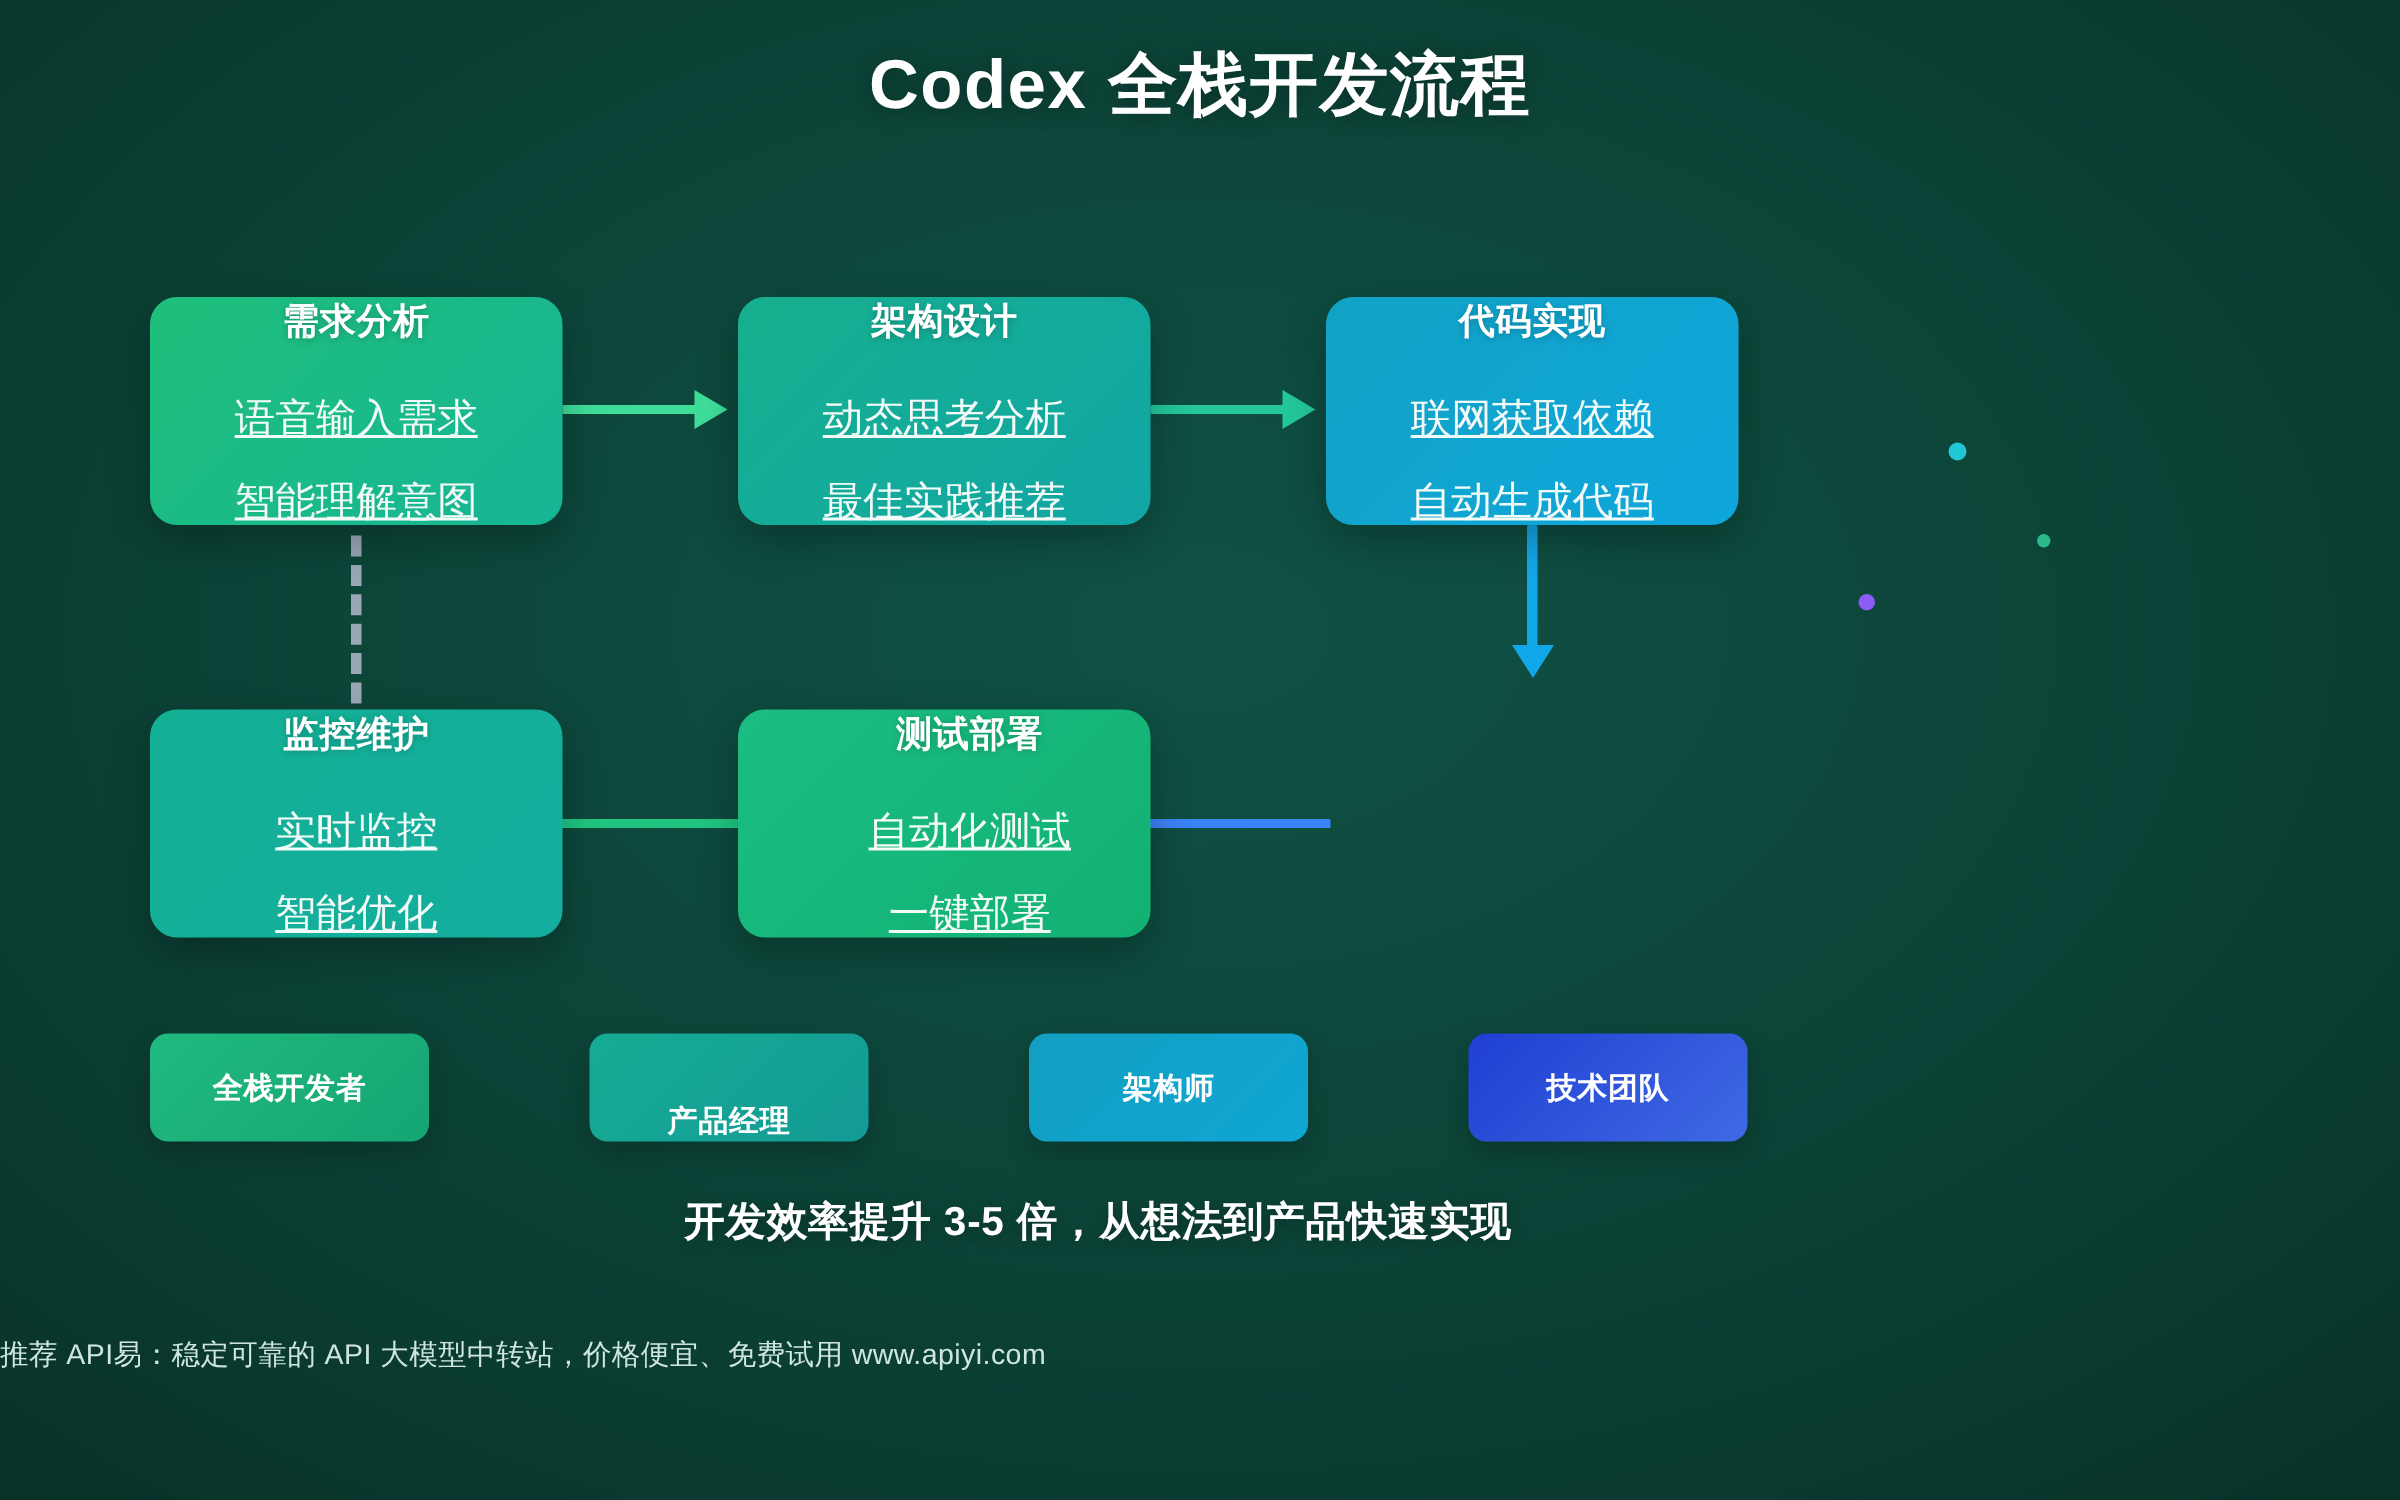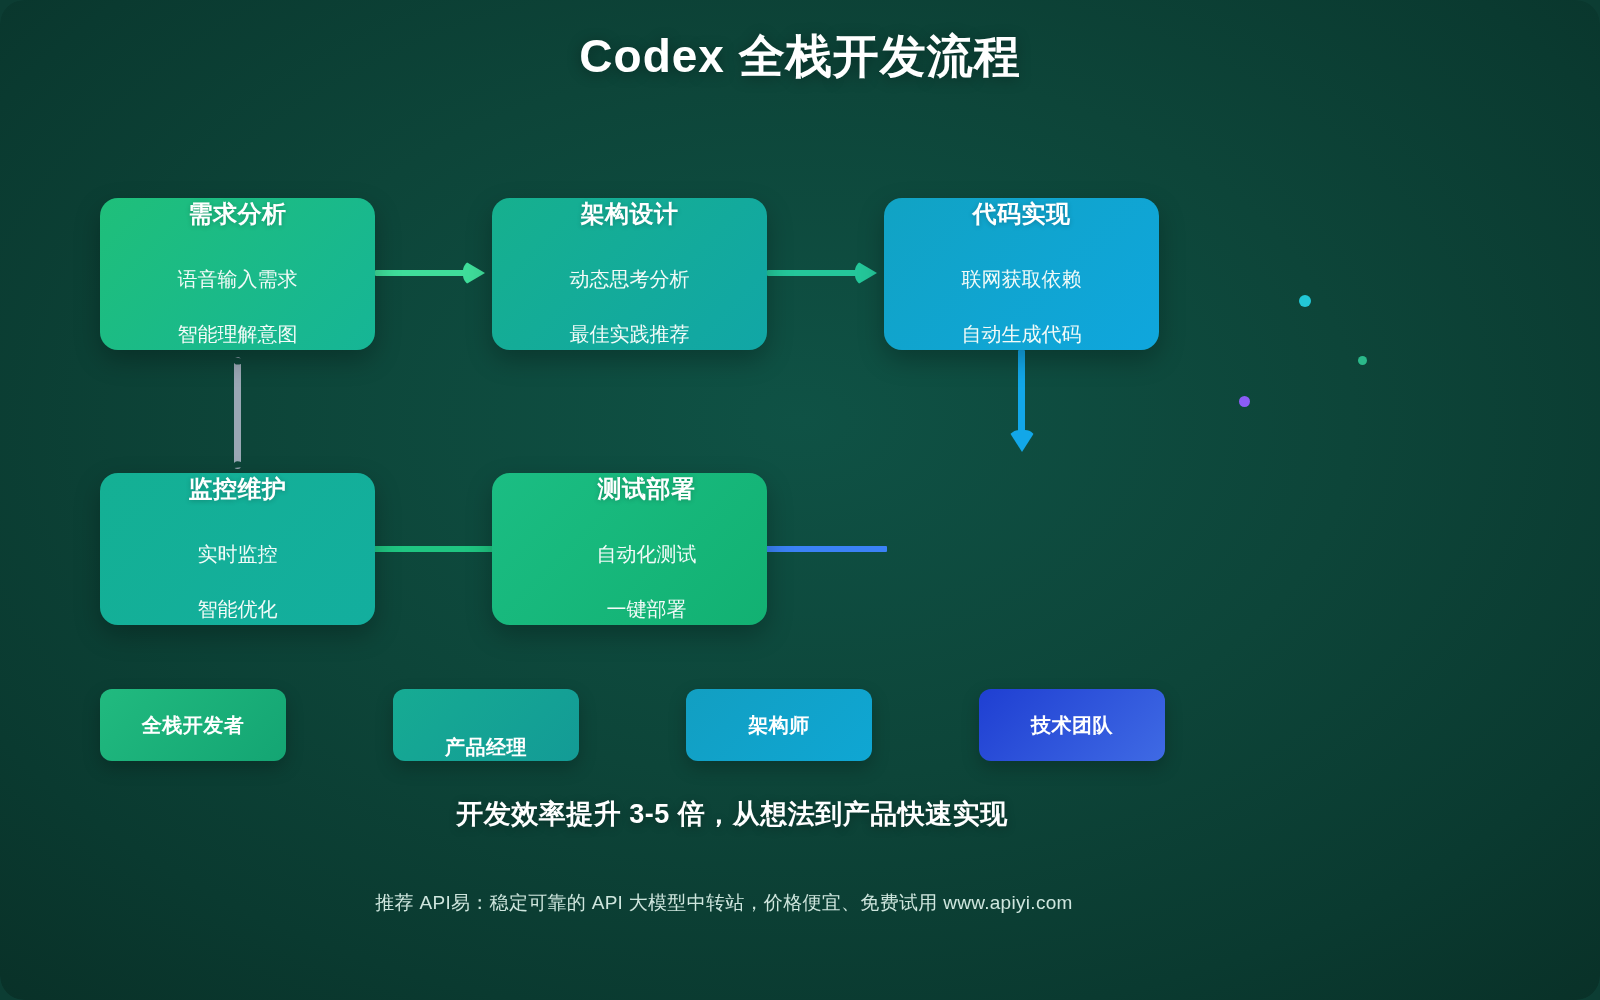--- a/index.html
+++ b/index.html
@@ -1,16 +1,16 @@
 <!DOCTYPE html>
 <html><head>
 <meta charset="utf-8">
 <title>Codex 全栈开发流程</title>
 <style>
-  * { box-sizing: border-box; margin: 0; padding: 0; border-radius: 24px; }
+  * { box-sizing: border-box; margin: 0; padding: 0; }
 
   html, body {
     width: 1600px;
     height: 1000px;
     overflow: hidden;
   }
 
   body {
     font-family: "Liberation Sans", "DejaVu Sans", sans-serif;
     background: #0c3d33;
@@ -63,25 +63,26 @@
   }
   .flow-card .card-title {
     font-size: 24px;
     font-weight: bold;
     color: #ffffff;
     margin-bottom: 9px;
     letter-spacing: 0.5px;
     text-shadow: 0 1px 5px rgba(0,0,0,0.22);
   }
   .flow-card .card-line {
-    font-size: 20px;
+    font-size: 27px;
     line-height: 31px;
     color: #f2fbf8;
     font-weight: 400;
     text-align: center;
+    text-decoration: underline;
   }
 
   
   #card-req   { left: 100px;  top: 198px; background: linear-gradient(135deg, #1fbf7a 0%, #16b596 100%); }
   #card-arch  { left: 492px;  top: 198px; background: linear-gradient(135deg, #16b08e 0%, #11a6a6 100%); }
   #card-code  { left: 884px;  top: 198px; background: linear-gradient(135deg, #11a3c4 0%, #0fa6dd 100%); }
   
   #card-mon   { left: 100px;  top: 473px; background: linear-gradient(135deg, #14b094 0%, #13ae9e 100%); }
   #card-test  { left: 492px;  top: 473px; background: linear-gradient(135deg, #1bbd83 0%, #12b172 100%); padding-left: 34px; }
   #card-rev   { left: 884px;  top: 473px; background: linear-gradient(135deg, #1d39d6 0%, #4069e8 100%); }
@@ -168,21 +169,21 @@
     letter-spacing: 0.5px;
     text-shadow: 0 2px 10px rgba(0,0,0,0.3);
   }
 
   
   #footer {
     position: absolute;
     left: 0;
     top: 890px;
     width: 1448px;
-    text-align: center;
+    text-align: left;
     font-size: 19px;
     font-weight: 400;
     color: #cfe6de;
     letter-spacing: 0.3px;
   }
 </style>
 </head>
 <body>
 
 <div id="poster">

